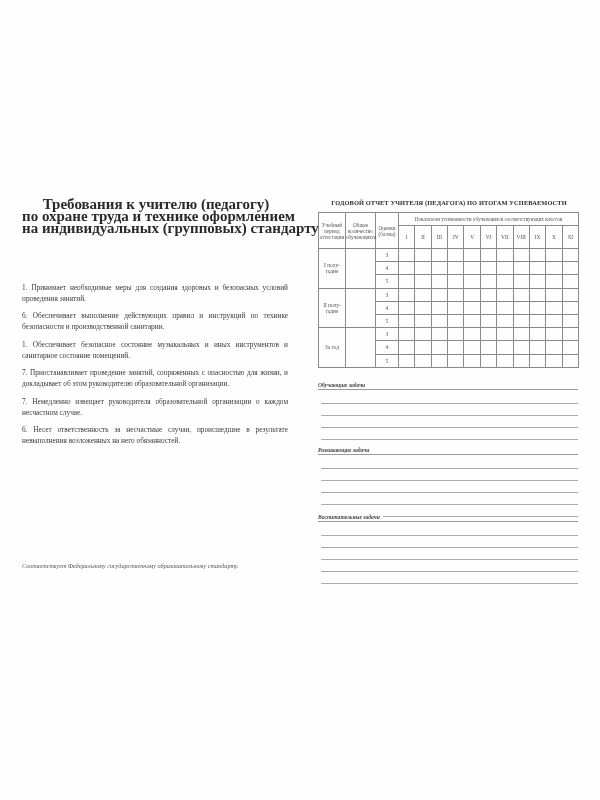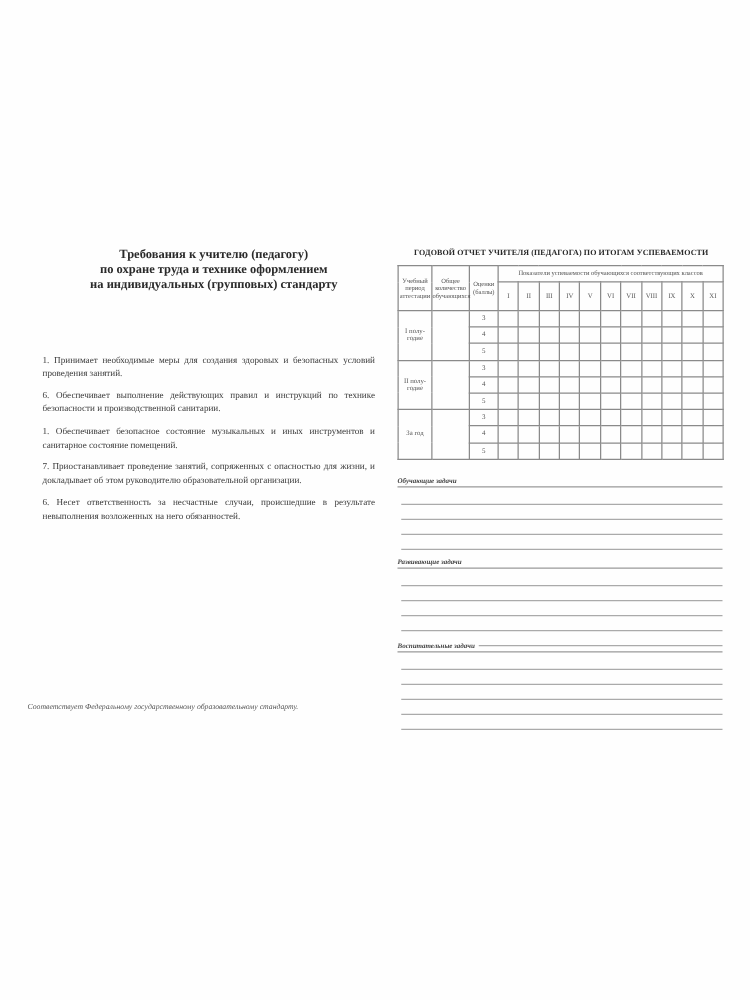--- a/index.html
+++ b/index.html
@@ -2,25 +2,25 @@
 <html><head>
 <meta charset="utf-8">
 <style>
   html, body { margin:0; padding:0; }
   body {
     width:600px; height:800px; background:#fefefe; position:relative; overflow:hidden;
     font-family:"Liberation Serif","DejaVu Serif",serif; color:#333;
   }
   .left-page { position:absolute; left:22px; top:0; width:268px; }
   .main-title {
-    position:absolute; top:198px; left:15px; width:268px; text-align:center;
-    font-weight:bold; font-size:10px; line-height:12px; color:#2a2a2a;
+    position:absolute; top:198px; left:0; width:268px; text-align:center;
+    font-weight:bold; font-size:15px; line-height:12px; color:#2a2a2a;
   }
   .main-title div { white-space:nowrap; }
-  .rules { position:absolute; top:283px; left:12px; width:266px; }
+  .rules { position:absolute; top:283px; left:0; width:266px; }
   .rule {
     font-size:7.3px; line-height:10.6px; text-align:justify; margin-bottom:6.6px; color:#3a3a3a;
   }
   .footer-note {
     position:absolute; top:562px; left:0; width:280px; font-style:italic;
     font-size:6.2px; color:#555; white-space:nowrap;
   }
   .right-page { position:absolute; left:0; top:0; width:600px; height:800px; }
   .report-title {
     position:absolute; top:199px; left:318px; width:262px; text-align:center;
@@ -56,20 +56,21 @@
   <div class="main-title">
     <div>Требования к учителю (педагогу)</div>
     <div>по охране труда и технике оформлением</div>
     <div>на индивидуальных (групповых) стандарту</div>
   </div>
   <div class="rules">
     <p class="rule" style="margin-top:0">1. Принимает необходимые меры для создания здоровых и безопасных условий проведения занятий.</p>
     <p class="rule">6. Обеспечивает выполнение действующих правил и инструкций по технике безопасности и производственной санитарии.</p>
     <p class="rule">1. Обеспечивает безопасное состояние музыкальных и иных инструментов и санитарное состояние помещений.</p>
     <p class="rule">7. Приостанавливает проведение занятий, сопряженных с опасностью для жизни, и докладывает об этом руководителю образовательной организации.</p>
+    <p class="rule">7. Немедленно извещает руководителя образовательной организации о каждом несчастном случае.</p>
     <p class="rule">6. Несет ответственность за несчастные случаи, происшедшие в результате невыполнения возложенных на него обязанностей.</p>
   </div>
   <div class="footer-note">Соответствует Федеральному государственному образовательному стандарту.</div>
 </div>
 
 <div class="right-page">
   <div class="report-title">ГОДОВОЙ ОТЧЕТ УЧИТЕЛЯ (ПЕДАГОГА) ПО ИТОГАМ УСПЕВАЕМОСТИ</div>
 
   <table class="perf">
     <colgroup>

